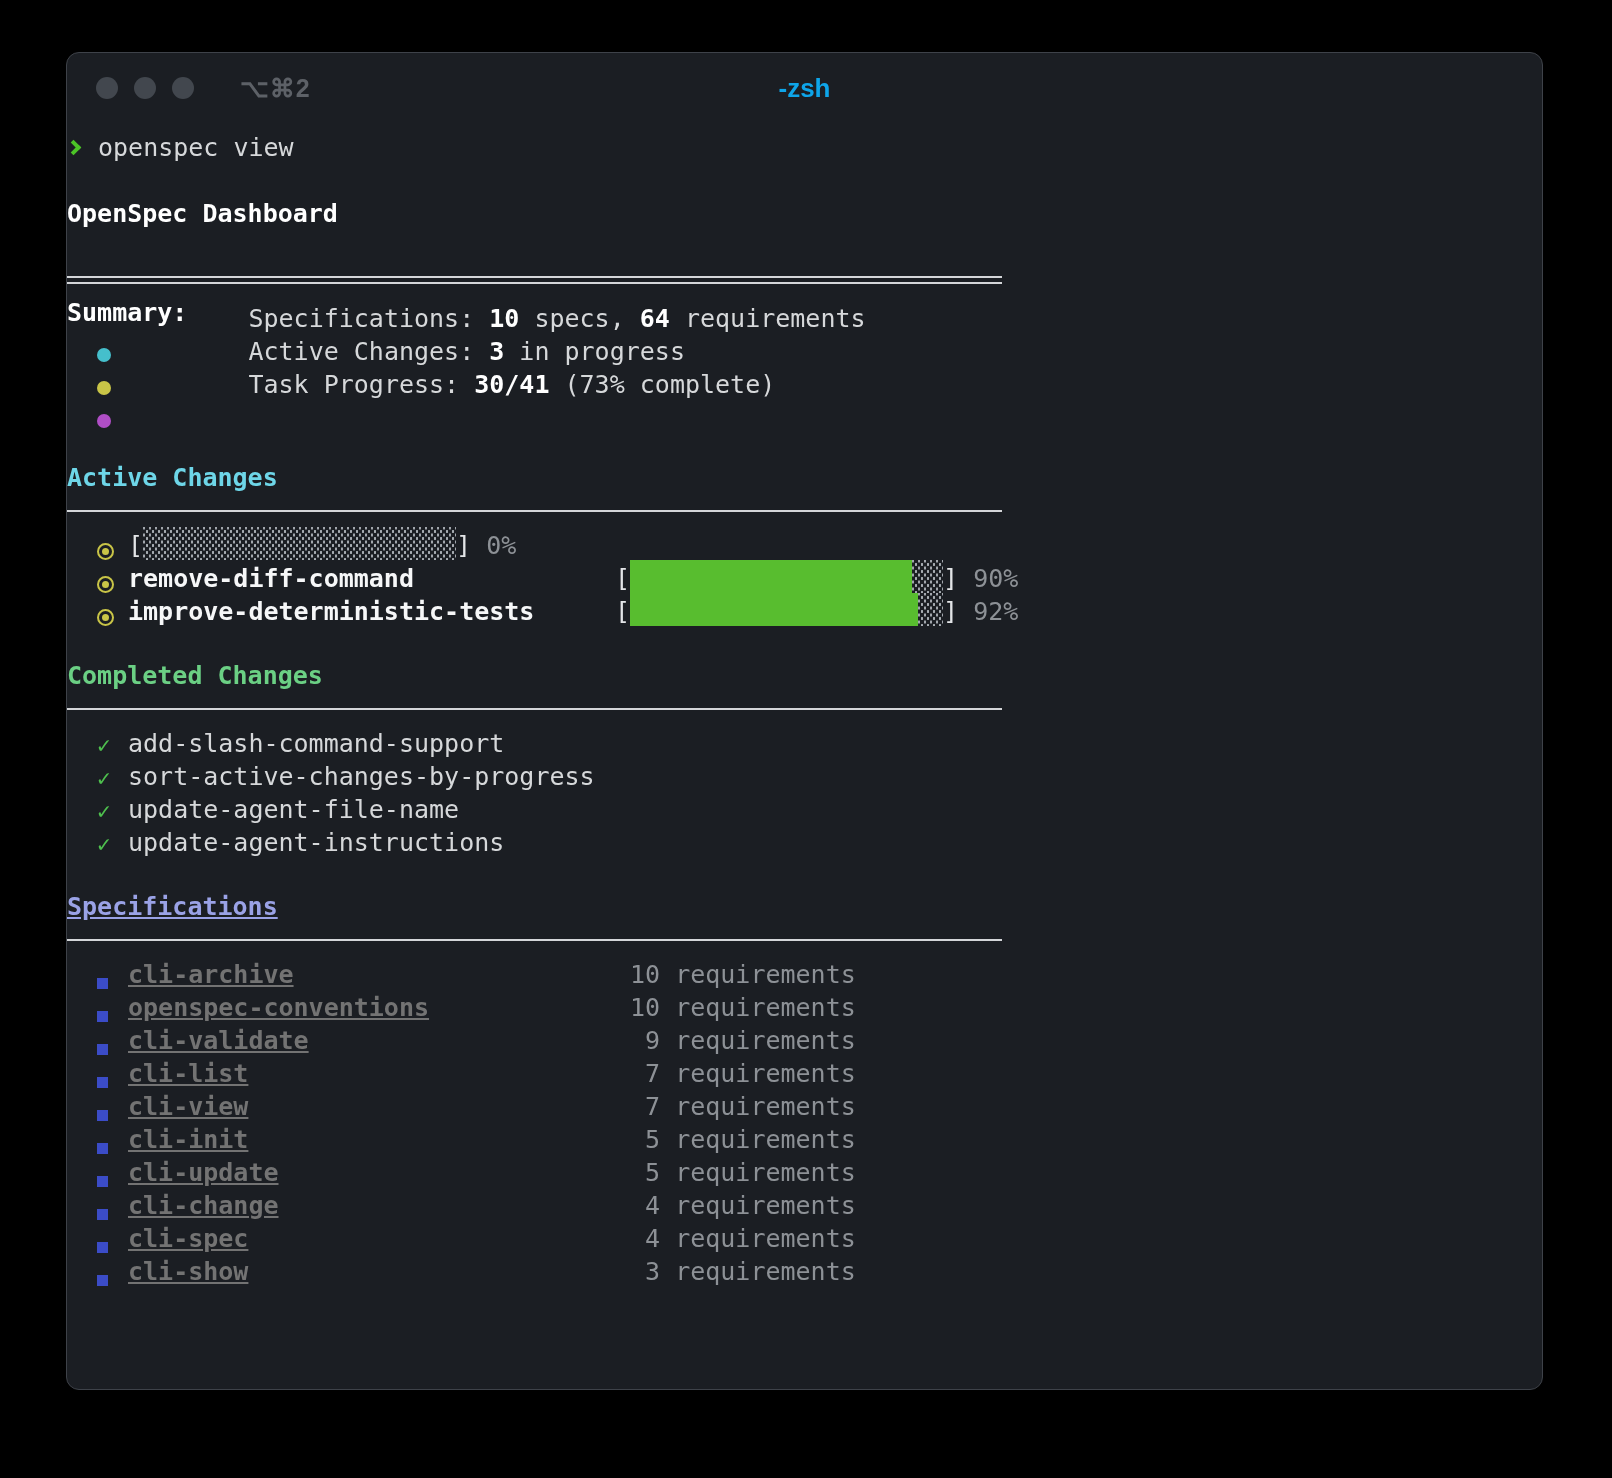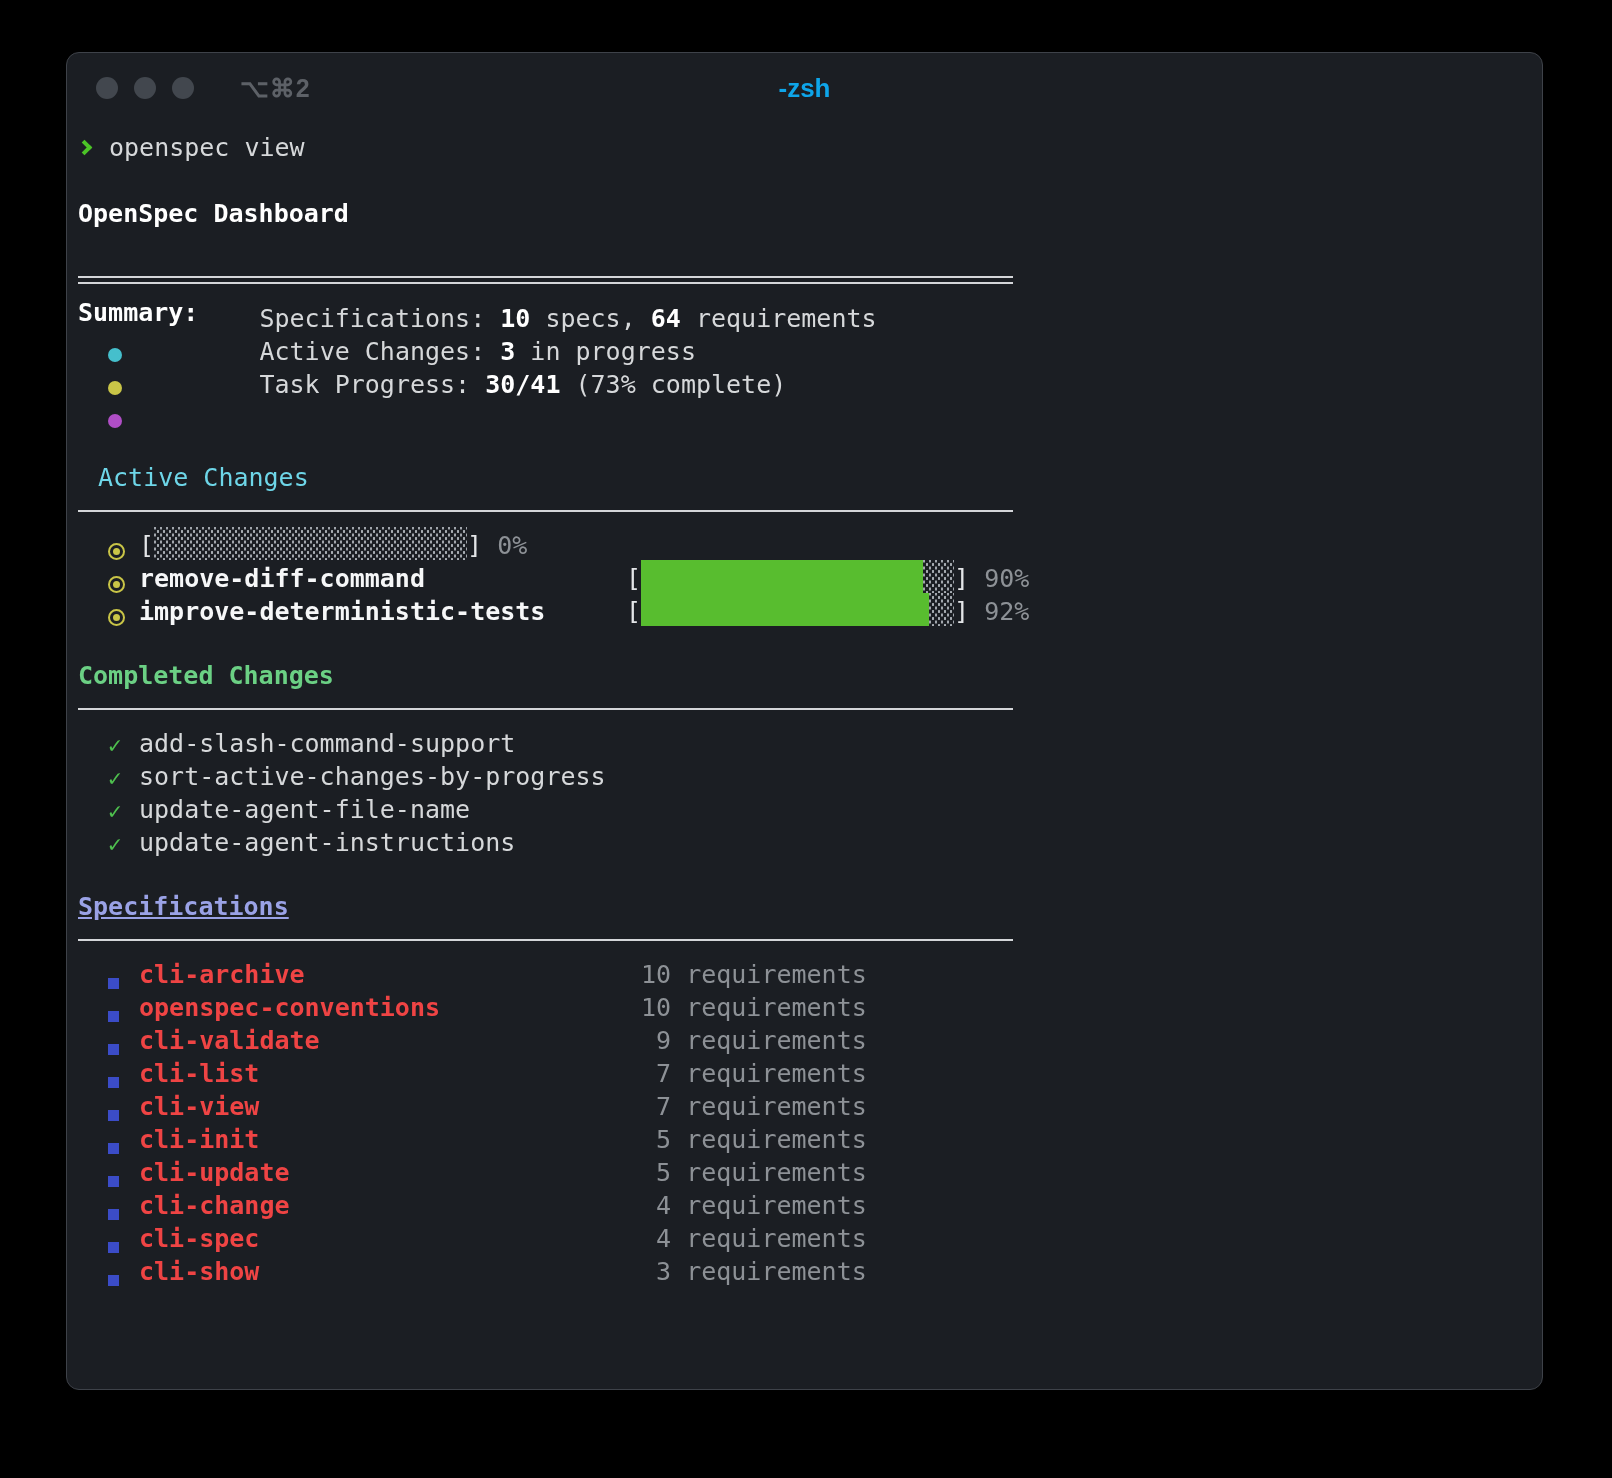--- a/index.html
+++ b/index.html
@@ -18,30 +18,30 @@
     margin-left:46px; font-family:"Liberation Sans",sans-serif; font-weight:bold;
     font-size:25px; color:#5d6167; letter-spacing:1px;
   }
   .wtitle {
     position:absolute; left:0; right:0; text-align:center;
     font-family:"Liberation Sans",sans-serif; font-weight:bold; font-size:26px; color:#0ea5e9;
   }
 
   
   .content {
-    padding:8px 0 0 11px;
+    padding:8px 0 0 0;
     font-family:"DejaVu Sans Mono", monospace;
     font-size:25px; color:#d6d8da;
   }
   .tline { height:33px; display:flex; align-items:center; white-space:pre; }
   .bold { font-weight:bold; color:#ffffff; }
   .icon-cell { width:31px; flex:none; display:flex; align-items:center; }
   .row-indent { padding-left:30px;align-items:flex-end; }
 
-  .h-cyan { color:#6ed6e8; font-weight:normal;margin-left:20px; }
+  .h-cyan { color:#6ed6e8; font-weight:bold; }
   .h-green { color:#6bd084; font-weight:bold; }
   .h-lav  { color:#9aa2e6; font-weight:bold;text-decoration:underline; }
 
   .rule { width:935px; height:2px; background:#d4d6d9; }
   .double-rule { width:935px; height:8px; border-top:2px solid #d4d6d9; border-bottom:2px solid #d4d6d9; }
 
   
   .chevron {
     display:inline-block; width:11px; height:11px;
     border-top:4px solid #4cc427; border-right:4px solid #4cc427;
@@ -73,21 +73,21 @@
     background-image:
       radial-gradient(circle, #a8adb3 1.1px, transparent 1.3px),
       radial-gradient(circle, #a8adb3 1.1px, transparent 1.3px);
     background-size:6px 7px;
     background-position:1px 1px, 4px 4.5px;
   }
   .bar-fill { position:absolute; left:0; top:0; bottom:0; width:0; background:#58bd2f; }
   .pct { color:#8d9196; padding-left:15px; }
 
   
-  .spec-name { width:502px; flex:none; font-weight:bold; color:#ef4444; }
+  .spec-name { width:502px; flex:none; font-weight:bold; color:#737373;text-decoration:underline; }
   .spec-count { color:#8d9196; }
 </style>
 </head>
 <body>
 
 <div class="window">
 
   <div class="titlebar">
     <div class="dots">
       <span class="dot"></span>

